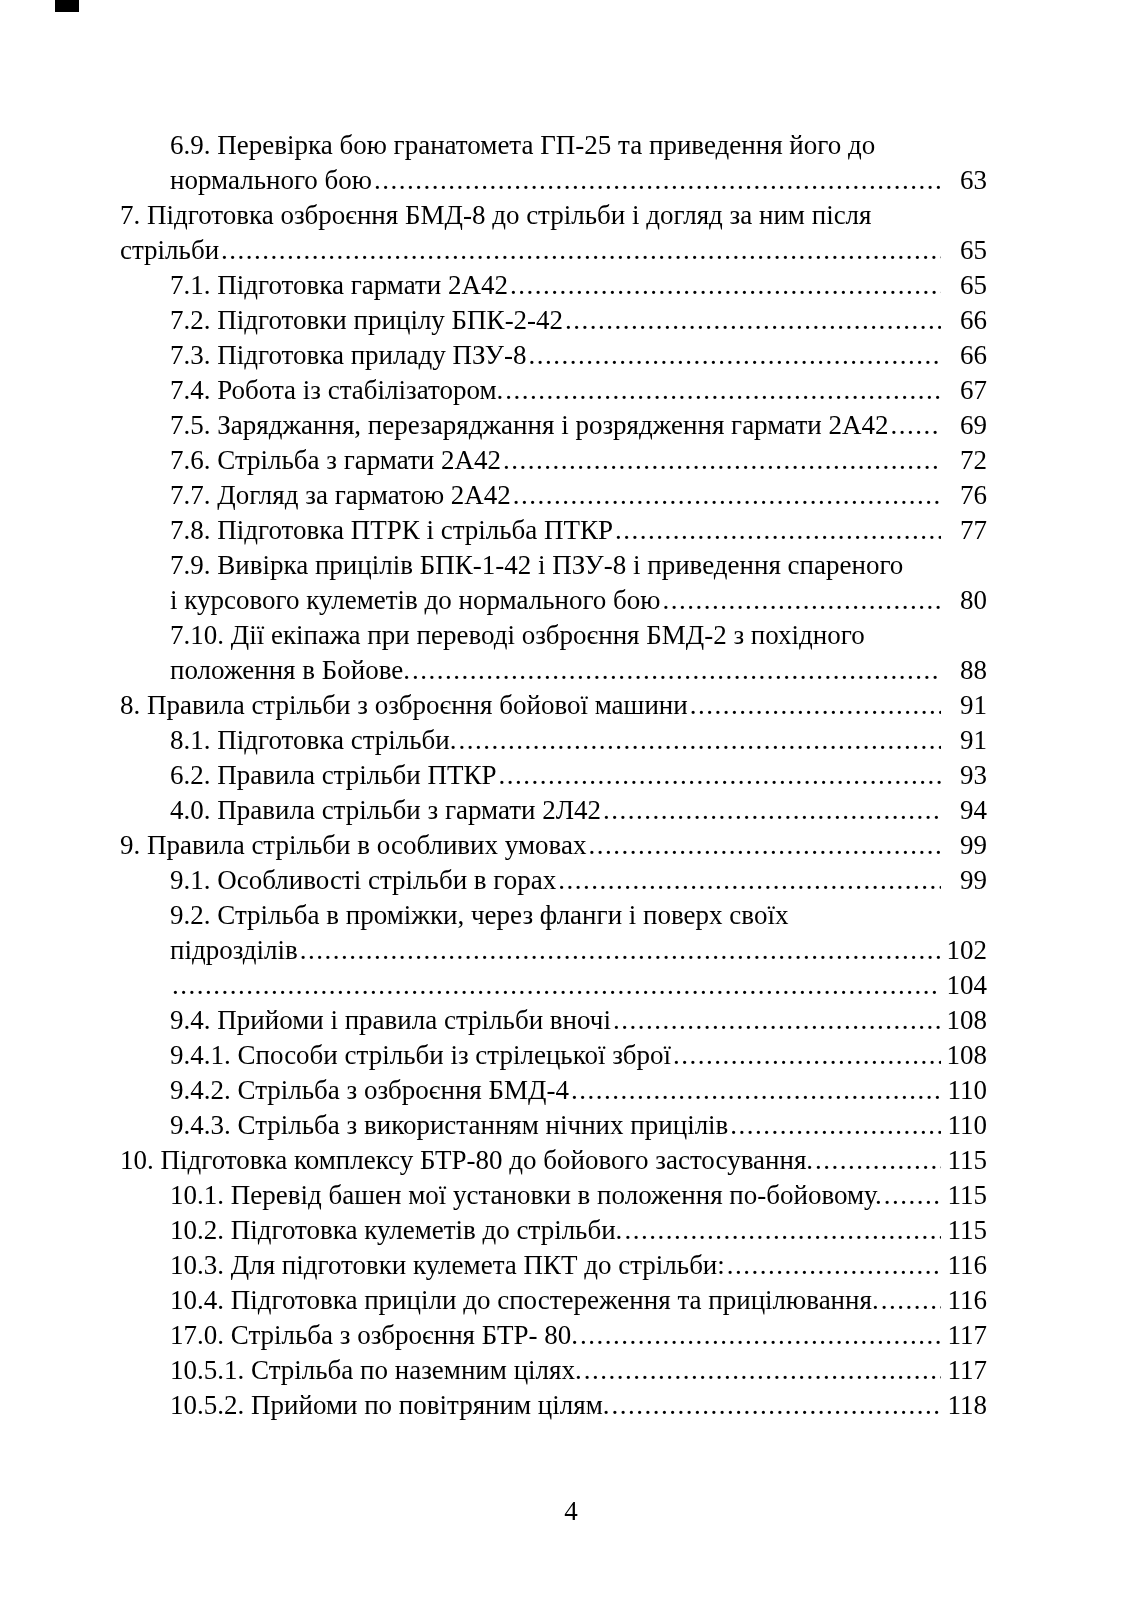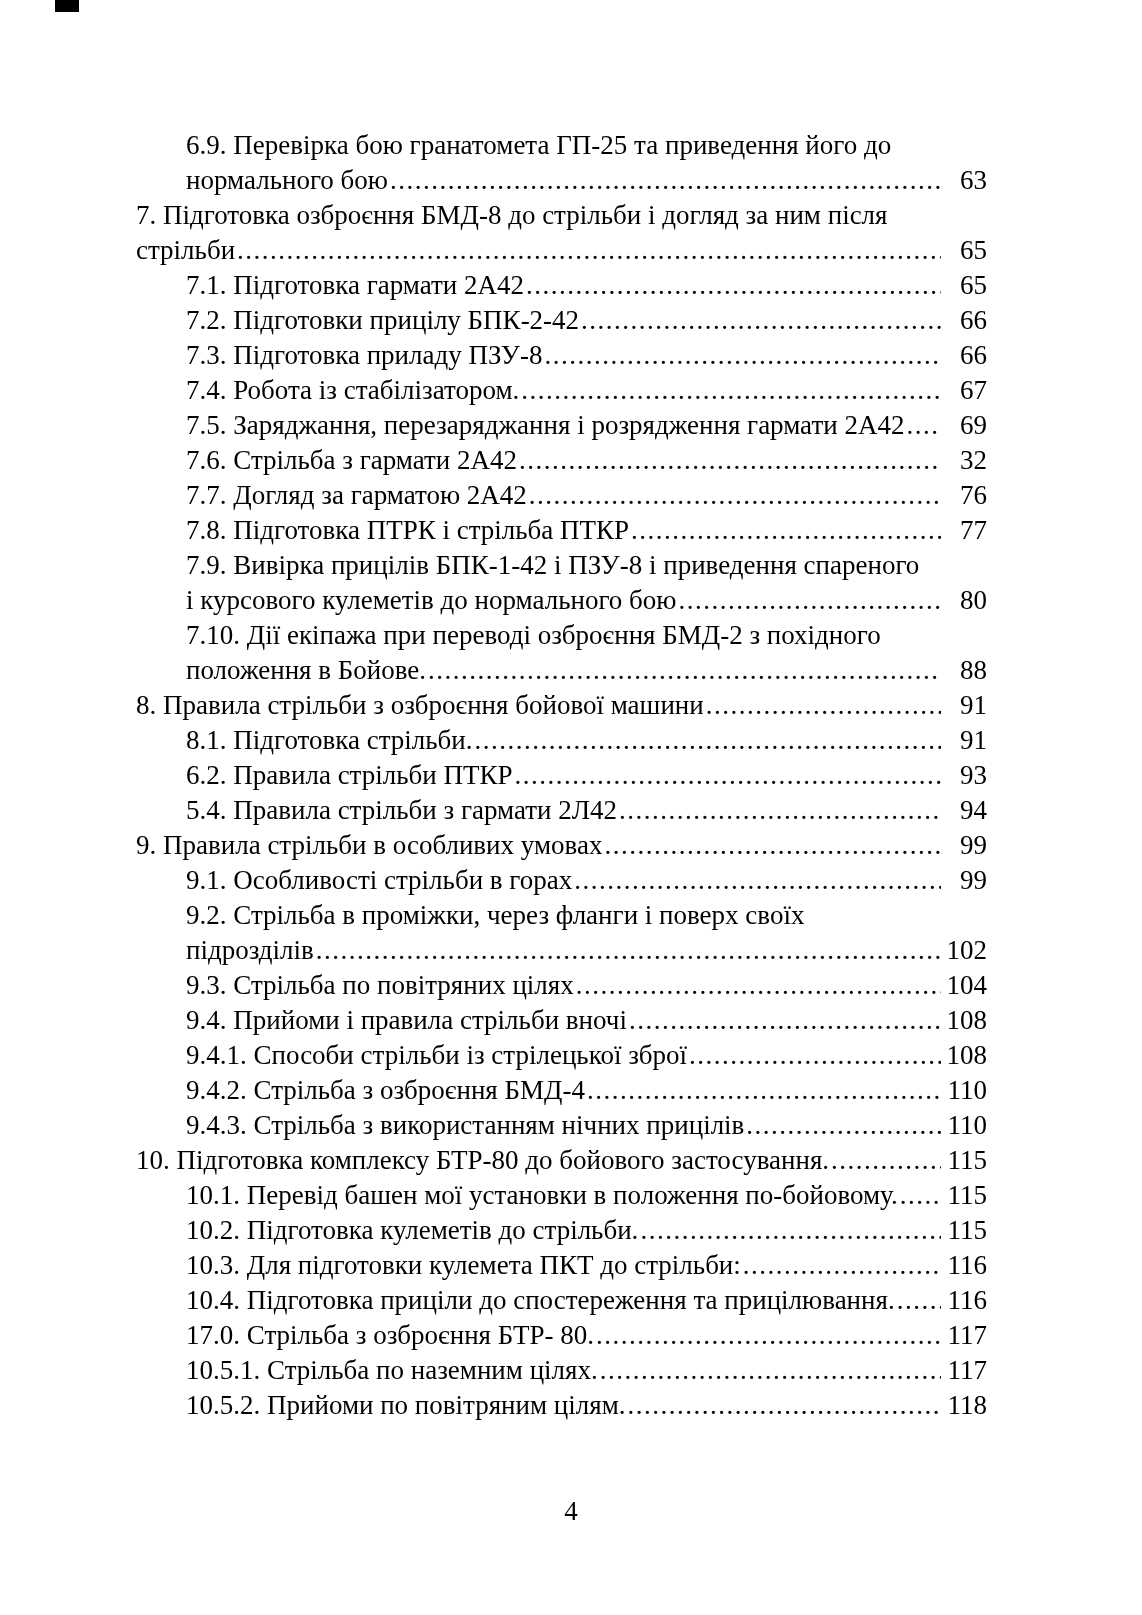--- a/index.html
+++ b/index.html
@@ -19,21 +19,21 @@
     position: absolute;
     left: 55px;
     top: 0;
     width: 24px;
     height: 12px;
     background: #000000;
   }
   .page-content {
     position: absolute;
     top: 128px;
-    left: 136px;
+    left: 120px;
     right: 155px;
   }
   .toc-entry { }
   .toc-entry.level-2 { padding-left: 50px; }
   .toc-line {
     line-height: 35px;
     white-space: pre;
   }
   .toc-line-last {
     display: flex;
@@ -93,21 +93,21 @@
       <div class="toc-entry level-2">
         <div class="toc-line toc-line-last"><span class="toc-text">7.3. Підготовка приладу ПЗУ-8</span><span class="toc-leader"></span><span class="toc-page">66</span></div>
       </div>
       <div class="toc-entry level-2">
         <div class="toc-line toc-line-last"><span class="toc-text">7.4. Робота із стабілізатором.</span><span class="toc-leader"></span><span class="toc-page">67</span></div>
       </div>
       <div class="toc-entry level-2">
         <div class="toc-line toc-line-last"><span class="toc-text">7.5. Заряджання, перезаряджання і розрядження гармати 2А42</span><span class="toc-leader"></span><span class="toc-page">69</span></div>
       </div>
       <div class="toc-entry level-2">
-        <div class="toc-line toc-line-last"><span class="toc-text">7.6. Стрільба з гармати 2А42</span><span class="toc-leader"></span><span class="toc-page">32</span></div>
+        <div class="toc-line toc-line-last"><span class="toc-text">7.6. Стрільба з гармати 2А42</span><span class="toc-leader"></span><span class="toc-page">72</span></div>
       </div>
       <div class="toc-entry level-2">
         <div class="toc-line toc-line-last"><span class="toc-text">7.7. Догляд за гарматою 2А42</span><span class="toc-leader"></span><span class="toc-page">76</span></div>
       </div>
       <div class="toc-entry level-2">
         <div class="toc-line toc-line-last"><span class="toc-text">7.8. Підготовка ПТРК і стрільба ПТКР</span><span class="toc-leader"></span><span class="toc-page">77</span></div>
       </div>
       <div class="toc-entry level-2">
         <div class="toc-line"><span class="toc-text">7.9. Вивірка прицілів БПК-1-42 і ПЗУ-8 і приведення спареного</span></div>
         <div class="toc-line toc-line-last"><span class="toc-text">і курсового кулеметів до нормального бою</span><span class="toc-leader"></span><span class="toc-page">80</span></div>
@@ -119,34 +119,34 @@
       <div class="toc-entry level-1">
         <div class="toc-line toc-line-last"><span class="toc-text">8. Правила стрільби з озброєння бойової машини</span><span class="toc-leader"></span><span class="toc-page">91</span></div>
       </div>
       <div class="toc-entry level-2">
         <div class="toc-line toc-line-last"><span class="toc-text">8.1. Підготовка стрільби.</span><span class="toc-leader"></span><span class="toc-page">91</span></div>
       </div>
       <div class="toc-entry level-2">
         <div class="toc-line toc-line-last"><span class="toc-text">6.2. Правила стрільби ПТКР</span><span class="toc-leader"></span><span class="toc-page">93</span></div>
       </div>
       <div class="toc-entry level-2">
-        <div class="toc-line toc-line-last"><span class="toc-text">5.4. Правила стрільби з гармати 2Л42</span><span class="toc-leader"></span><span class="toc-page">94</span></div>
+        <div class="toc-line toc-line-last"><span class="toc-text">4.0. Правила стрільби з гармати 2Л42</span><span class="toc-leader"></span><span class="toc-page">94</span></div>
       </div>
       <div class="toc-entry level-1">
         <div class="toc-line toc-line-last"><span class="toc-text">9. Правила стрільби в особливих умовах</span><span class="toc-leader"></span><span class="toc-page">99</span></div>
       </div>
       <div class="toc-entry level-2">
         <div class="toc-line toc-line-last"><span class="toc-text">9.1. Особливості стрільби в горах</span><span class="toc-leader"></span><span class="toc-page">99</span></div>
       </div>
       <div class="toc-entry level-2">
         <div class="toc-line"><span class="toc-text">9.2. Стрільба в проміжки, через фланги і поверх своїх</span></div>
         <div class="toc-line toc-line-last"><span class="toc-text">підрозділів</span><span class="toc-leader"></span><span class="toc-page">102</span></div>
       </div>
       <div class="toc-entry level-2">
-        <div class="toc-line toc-line-last"><span class="toc-text">9.3. Стрільба по повітряних цілях</span><span class="toc-leader"></span><span class="toc-page">104</span></div>
+        <div class="toc-line toc-line-last"><span class="toc-leader"></span><span class="toc-page">104</span></div>
       </div>
       <div class="toc-entry level-2">
         <div class="toc-line toc-line-last"><span class="toc-text">9.4. Прийоми і правила стрільби вночі</span><span class="toc-leader"></span><span class="toc-page">108</span></div>
       </div>
       <div class="toc-entry level-2">
         <div class="toc-line toc-line-last"><span class="toc-text">9.4.1. Способи стрільби із стрілецької зброї</span><span class="toc-leader"></span><span class="toc-page">108</span></div>
       </div>
       <div class="toc-entry level-2">
         <div class="toc-line toc-line-last"><span class="toc-text">9.4.2. Стрільба з озброєння БМД-4</span><span class="toc-leader"></span><span class="toc-page">110</span></div>
       </div>

